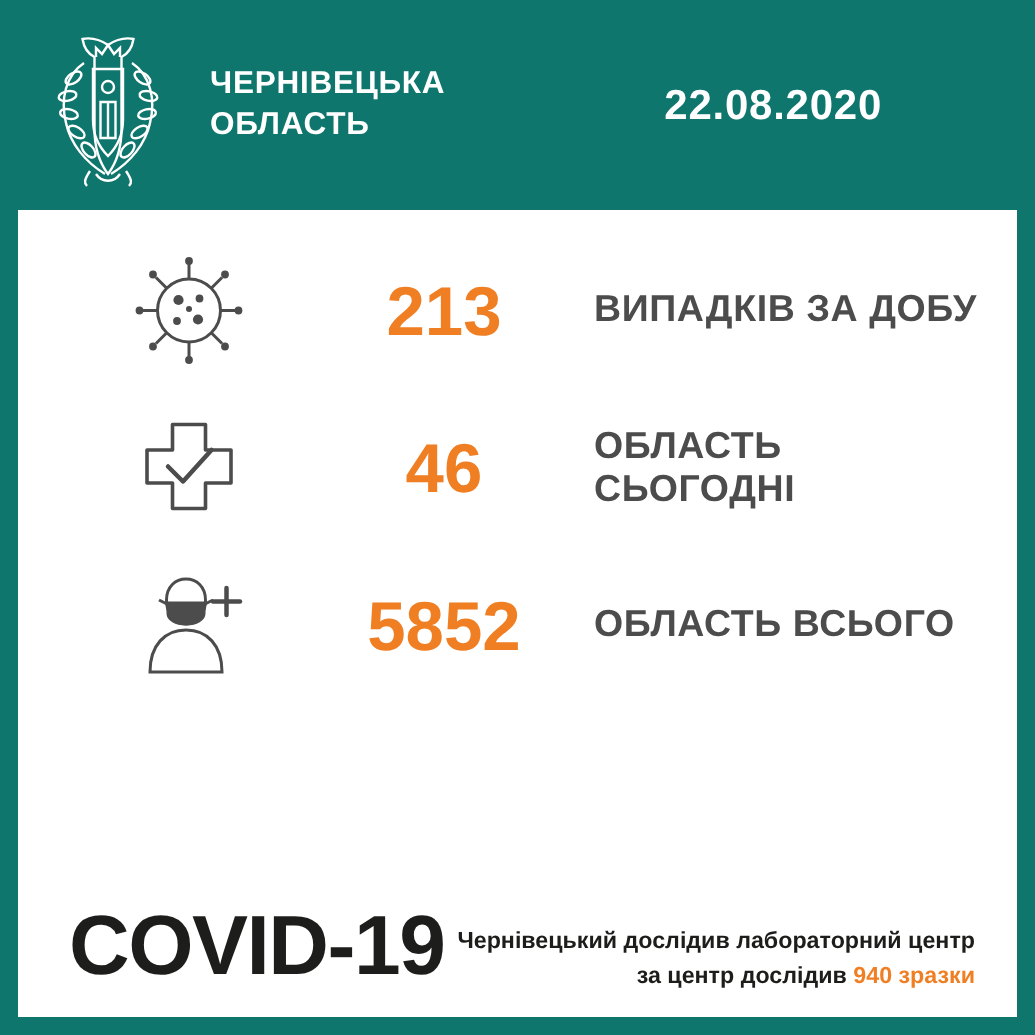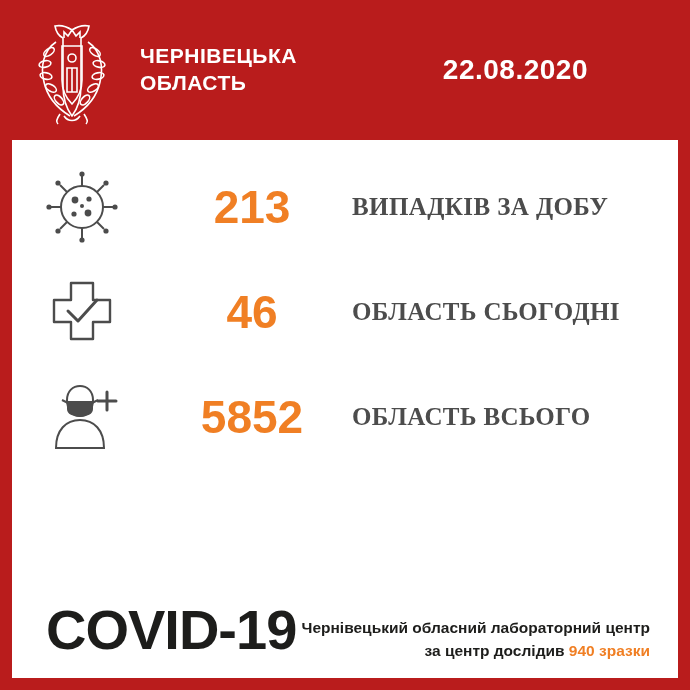--- a/index.html
+++ b/index.html
@@ -10,21 +10,21 @@
     width: 690px;
     height: 690px;
     background: #4876a0;
     font-family: "Liberation Sans", sans-serif;
     overflow: hidden;
   }
   .poster {
     position: relative;
     width: 690px;
     height: 690px;
-    background: #b91c1c;
+    background: #0f766e;
     box-sizing: border-box;
   }
 
   
   .header {
     display: flex;
     align-items: center;
     height: 140px;
     padding: 0 26px;
     box-sizing: border-box;
@@ -63,20 +63,21 @@
     top: 140px;
     width: 666px;
     height: 538px;
     background: #ffffff;
     box-sizing: border-box;
     padding: 14px 0 0 0;
   }
 
   .rows {
     padding: 0 0 0 0;
+    margin-left: 44px;
   }
   .row {
     display: flex;
     align-items: center;
     height: 105px;
     box-sizing: border-box;
   }
   .icon-cell {
     width: 140px;
     flex: 0 0 140px;
@@ -95,21 +96,20 @@
     line-height: 1;
   }
   .label-cell {
     flex: 1 1 auto;
     color: #4c4c4c;
     font-size: 25px;
     font-weight: bold;
     letter-spacing: 0.4px;
     text-align: left;
     padding-right: 20px;
-    font-family: Liberation Serif, serif;
   }
 
   
   .card-footer {
     position: absolute;
     left: 0;
     bottom: 16px;
     width: 100%;
     display: flex;
     align-items: flex-end;
@@ -263,21 +263,21 @@
         </div>
         <div class="num-cell">5852</div>
         <div class="label-cell">ОБЛАСТЬ ВСЬОГО</div>
       </div>
 
     </div>
 
     <div class="card-footer">
       <div class="covid-word">COVID-19</div>
       <div class="lab-block">
-        <div>Чернівецький обласний лабораторний центр</div>
+        <div>Чернівецький дослідив лабораторний центр</div>
         <div>
           <span>за центр дослідив</span>
           <span class="accent">940 зразки</span>
         </div>
       </div>
     </div>
 
   </div>
 </div>
 

